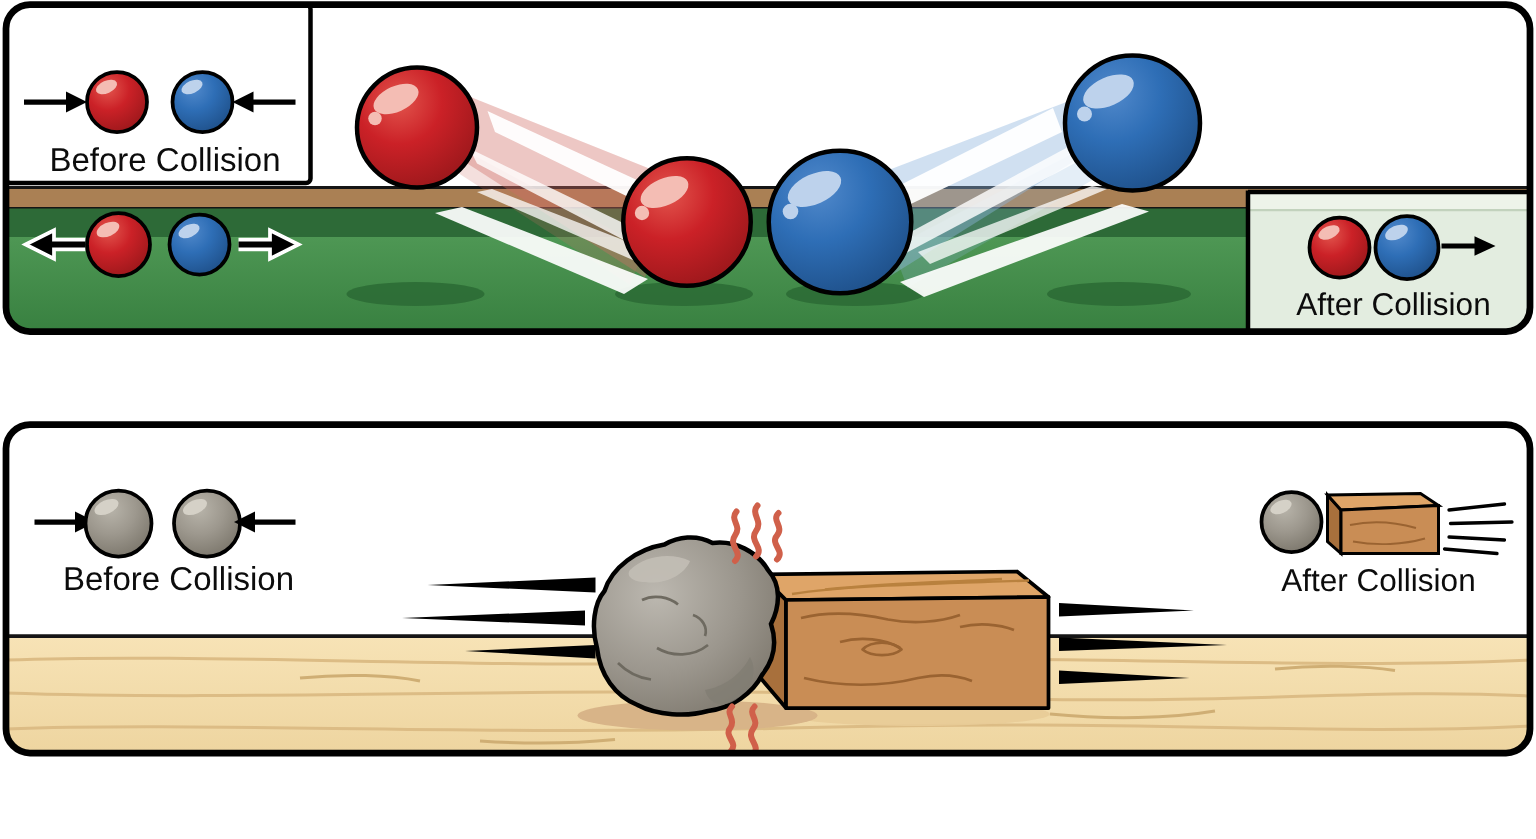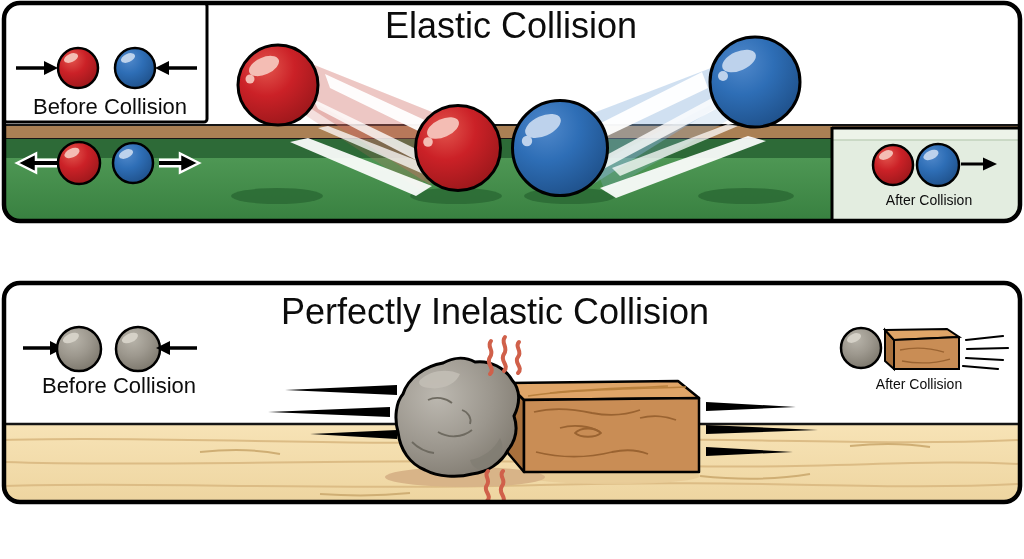--- a/index.html
+++ b/index.html
@@ -3,21 +3,21 @@
 <meta charset="utf-8">
 <style>
   html,body{margin:0;padding:0;background:#ffffff;}
   .stage{position:relative;width:1024px;height:559px;background:#ffffff;overflow:hidden;
          font-family:"Liberation Sans", sans-serif;}
   .stage svg{position:absolute;left:0;top:0;}
   .txt{position:absolute;color:#0c0c0c;white-space:nowrap;line-height:1;transform:translateX(-50%);}
   .title-lg{font-size:36px;}
   .caption-lg{font-size:35px;}
   .label-sm{font-size:22px;}
-  .label-xs{font-size:14px;}
+  .label-xs{font-size:21px;}
 </style>
 </head>
 <body>
 
 <div class="stage">
 
 <svg width="1024" height="559" viewBox="0 0 1024 559">
   <defs>
     <radialGradient id="gRed" cx="35%" cy="28%" r="85%">
       <stop offset="0%" stop-color="#e2554d"></stop>
@@ -252,20 +252,18 @@
         <line x1="966" y1="340" x2="1003" y2="336"></line>
         <line x1="967" y1="349" x2="1008" y2="348"></line>
         <line x1="966" y1="358" x2="1003" y2="360"></line>
         <line x1="963" y1="366" x2="998" y2="369"></line>
       </g>
     </g>
   </g>
   <rect x="4" y="283" width="1016" height="219" rx="16" fill="none" stroke="#000" stroke-width="4.5"></rect>
 </svg>
 
-<div class="txt title-lg" style="left:511px;top:8px;">Elastic Collision</div>
 <div class="txt label-sm" style="left:110px;top:96px;">Before Collision</div>
 <div class="txt label-xs" style="left:929px;top:193px;">After Collision</div>
-<div class="txt title-lg" style="left:495px;top:294px;">Perfectly Inelastic Collision</div>
 <div class="txt label-sm" style="left:119px;top:375px;">Before Collision</div>
 <div class="txt label-xs" style="left:919px;top:377px;">After Collision</div>
 
 </div>
 
 </body></html>

